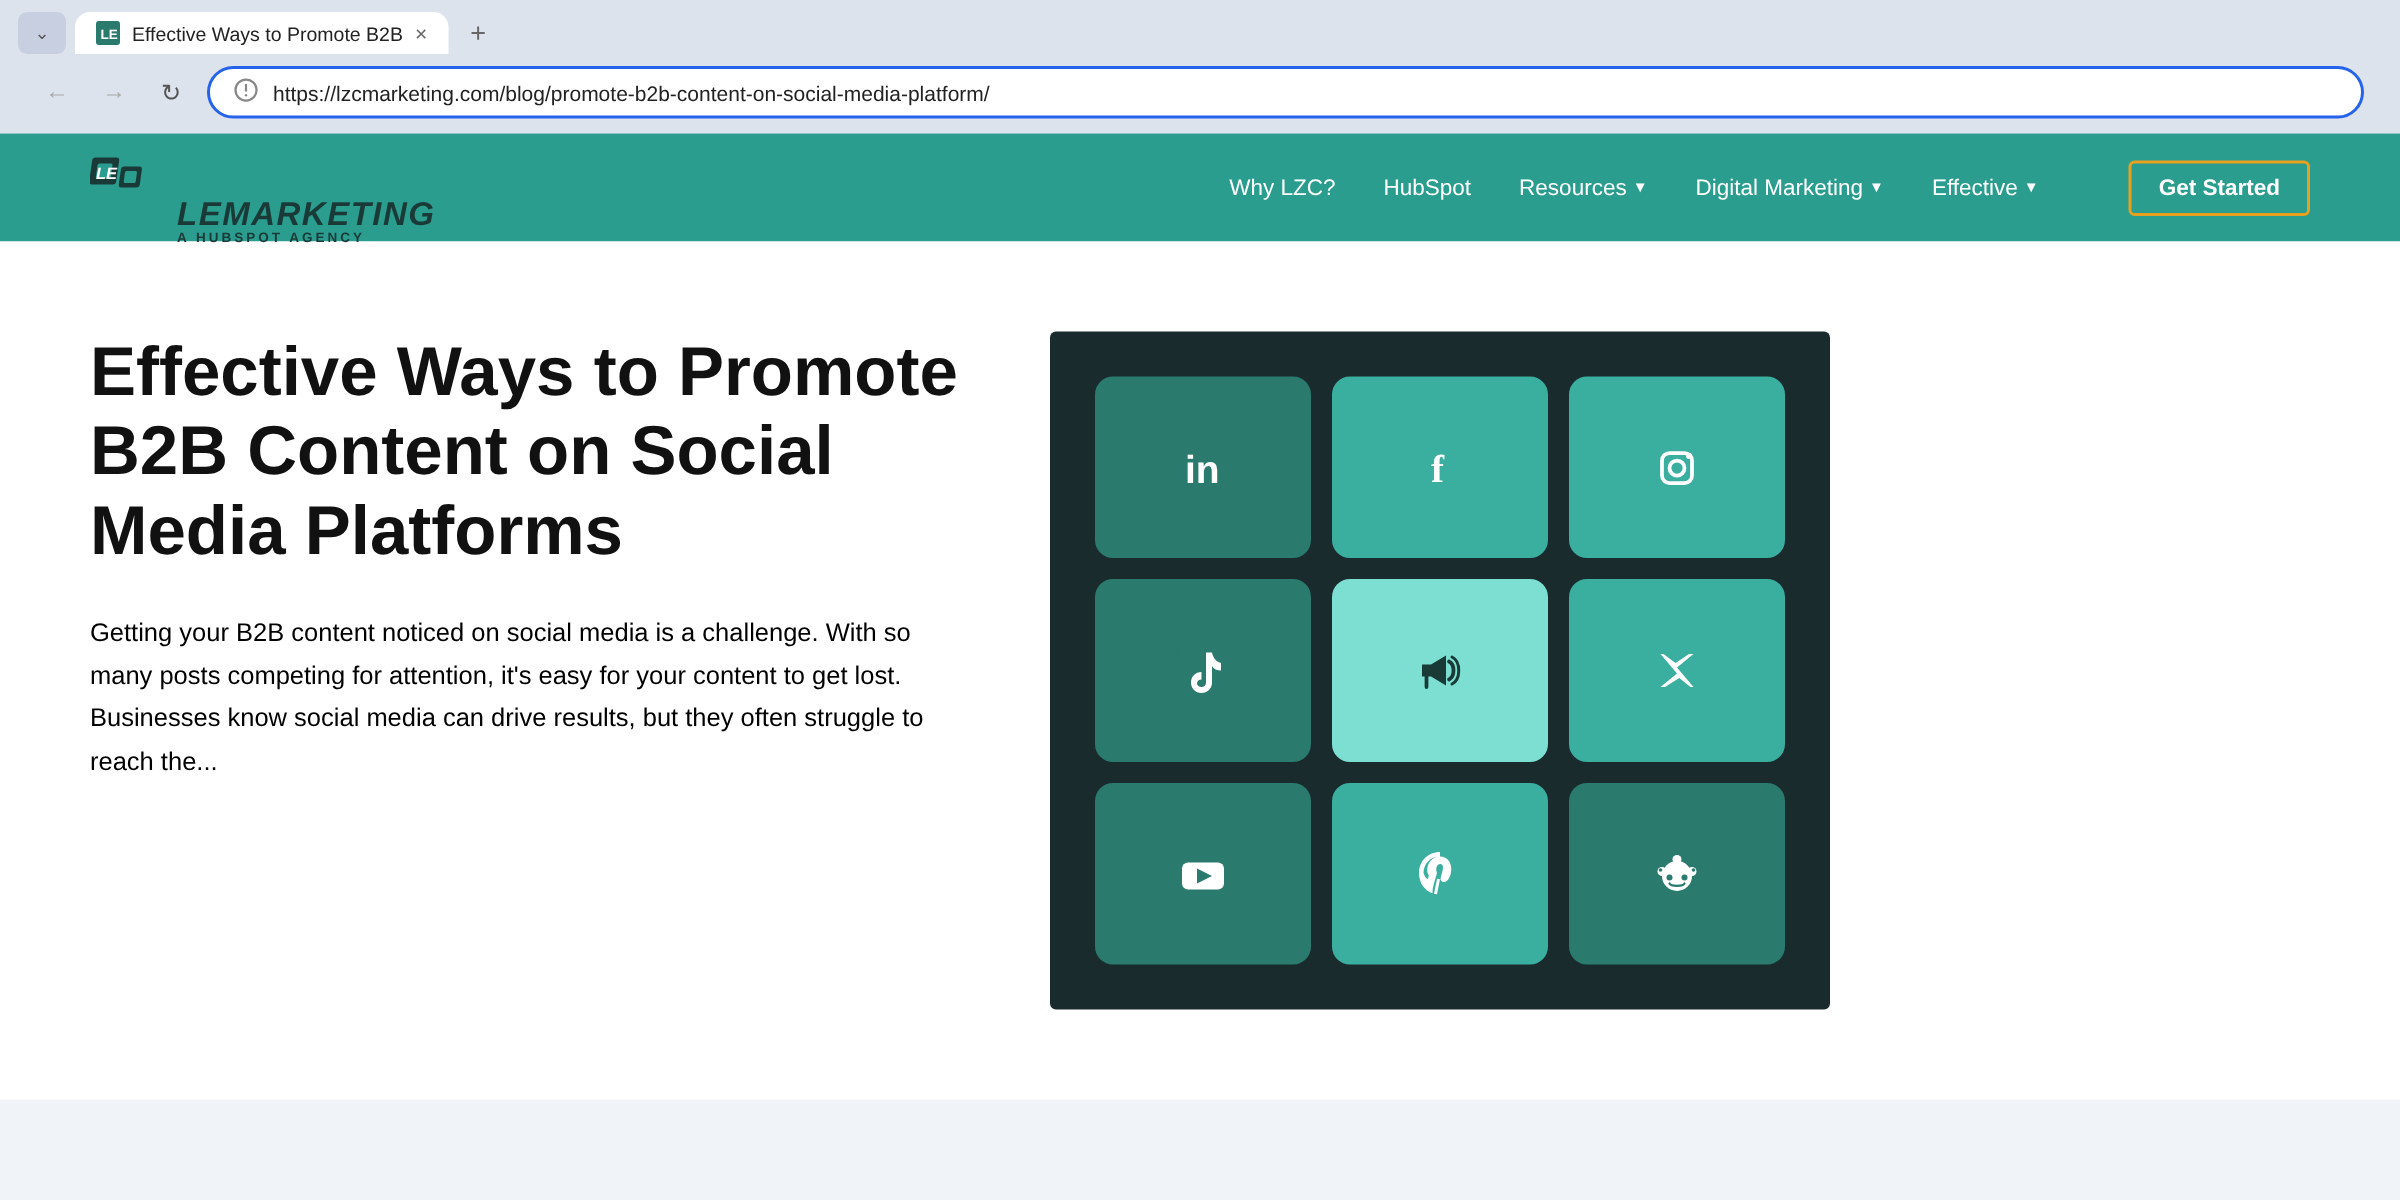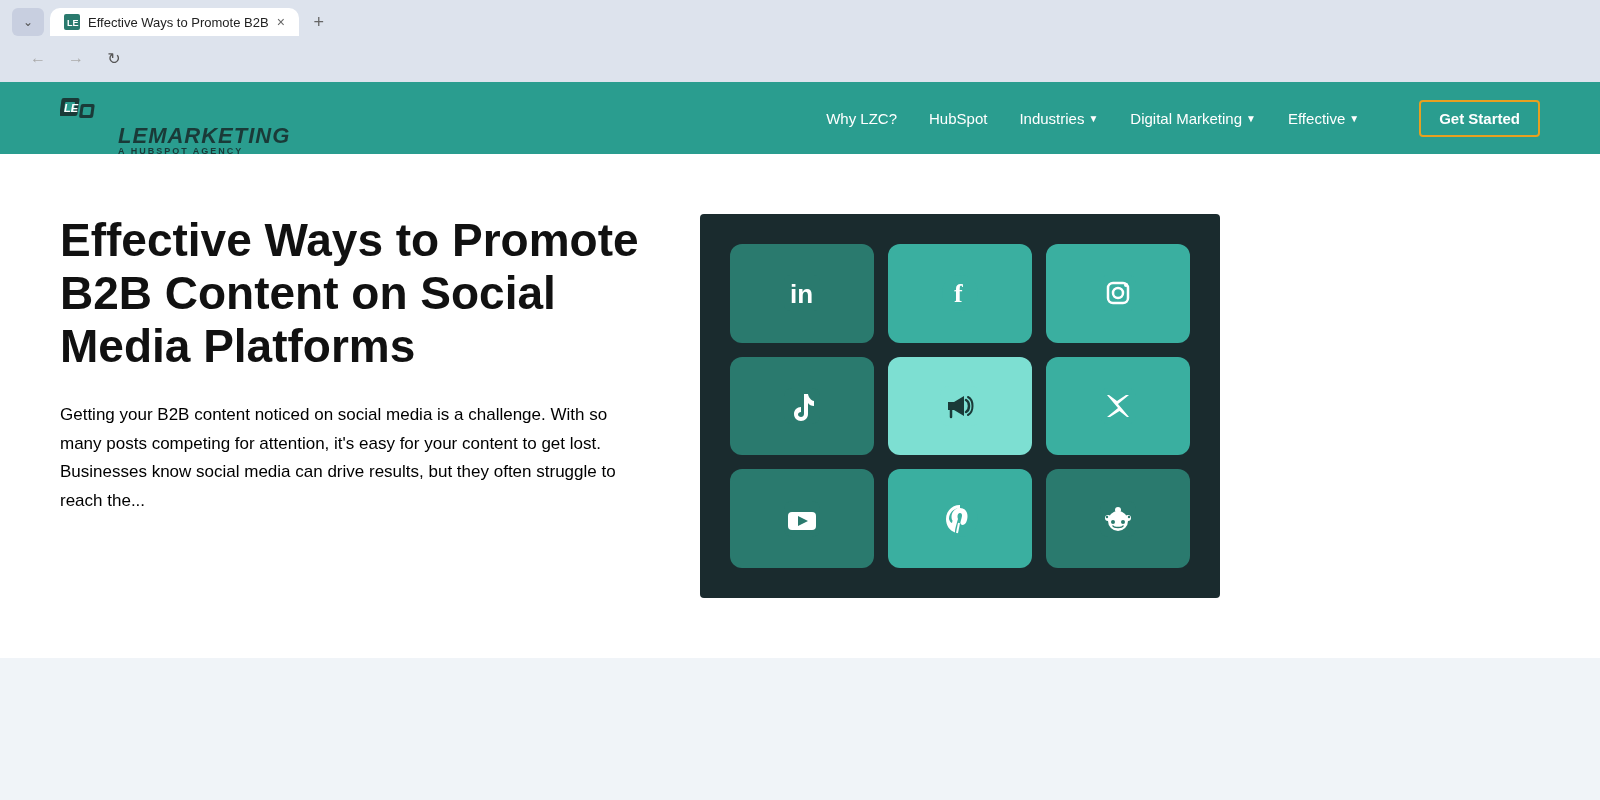--- a/index.html
+++ b/index.html
@@ -199,21 +199,21 @@
       margin-bottom: 28px;
     }
     .article-excerpt {
       font-size: 17px;
       color: #000000;
       line-height: 1.7;
     }
     .article-image {
       width: 520px;
       min-width: 520px;
-      height: 384px;
+      height: 452px;
       background: #1a2b2e;
       border-radius: 4px;
       display: grid;
       grid-template-columns: repeat(3, 1fr);
       grid-template-rows: repeat(3, 1fr);
       gap: 14px;
       padding: 30px;
     }
     .social-icon-box {
       border-radius: 12px;
@@ -244,20 +244,30 @@
       </div>
       <span>Effective Ways to Promote B2B</span>
       <span class="tab-close">×</span>
     </div>
     <div class="tab-new">+</div>
   </div>
   <div class="address-bar-row">
     <div class="nav-btn disabled">←</div>
     <div class="nav-btn disabled">→</div>
     <div class="nav-btn">↻</div>
+    <div class="address-bar">
+      <span class="address-icon">
+        <svg width="16" height="16" viewBox="0 0 16 16" fill="none">
+          <circle cx="8" cy="8" r="7" stroke="#888" stroke-width="1.5"></circle>
+          <line x1="8" y1="4" x2="8" y2="9" stroke="#888" stroke-width="1.5"></line>
+          <circle cx="8" cy="11.5" r="0.8" fill="#888"></circle>
+        </svg>
+      </span>
+      <span class="address-text">https://lzcmarketing.com/blog/promote-b2b-content-on-social-media-platform/</span>
+    </div>
   </div>
 </div>
 
 <div class="website">
 
   <nav class="navbar">
     <div class="logo-area">
 
       <svg width="50" height="44" viewBox="0 0 50 44" fill="none">
         <rect x="2" y="2" width="18" height="18" rx="2" fill="#1a3a38" transform="skewX(-8)"></rect>
@@ -275,21 +285,21 @@
     </div>
 
     <div class="nav-links">
       <span class="nav-link">
         <span>Why LZC?</span>
       </span>
       <span class="nav-link">
         <span>HubSpot</span>
       </span>
       <span class="nav-link">
-        <span>Industries</span>
+        <span>Resources</span>
         <span class="chevron">▼</span>
       </span>
       <span class="nav-link">
         <span>Digital Marketing</span>
         <span class="chevron">▼</span>
       </span>
       <span class="nav-link">
         <span>Effective</span>
         <span class="chevron">▼</span>
       </span>

